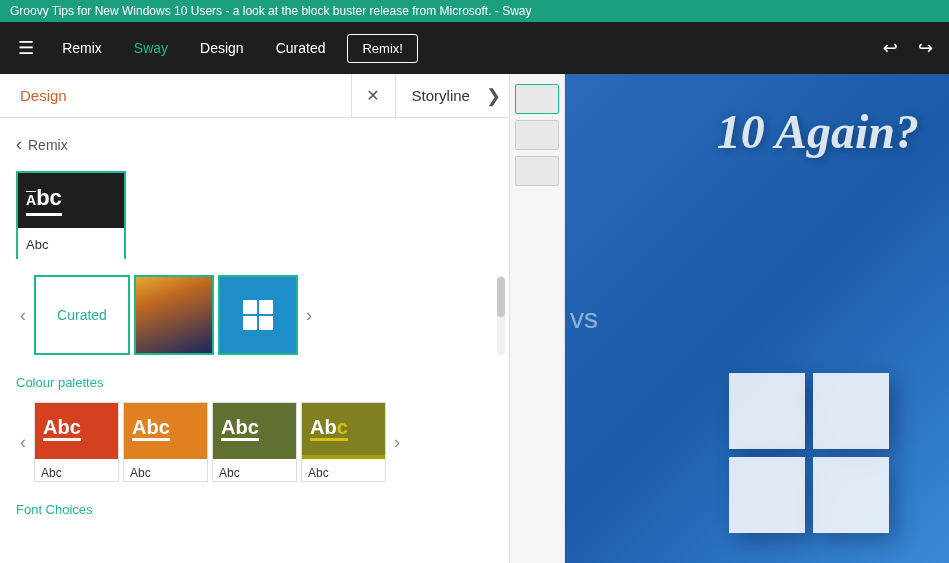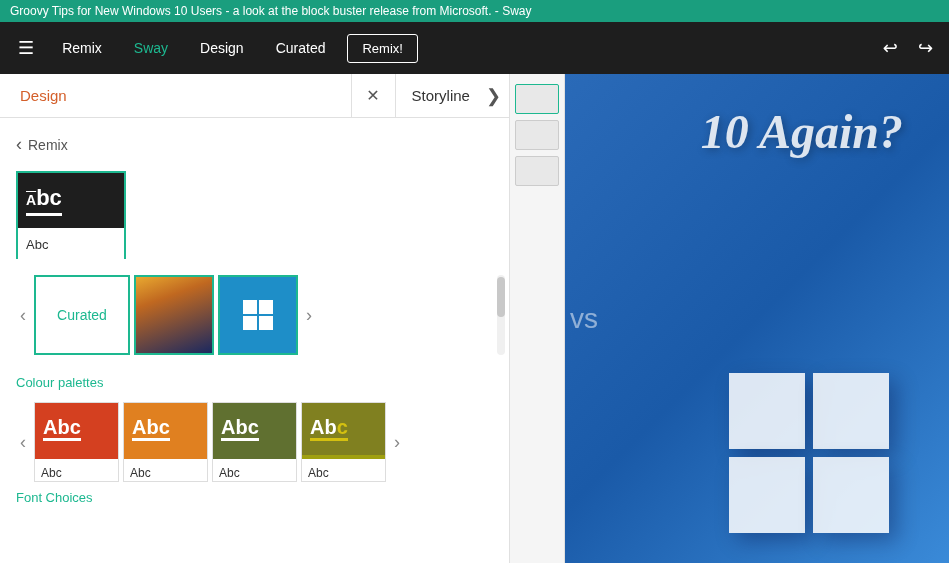--- a/index.html
+++ b/index.html
@@ -241,21 +241,21 @@
     }
 
     
     .section-title {
       font-size: 13px;
       color: #1db890;
       margin-bottom: 12px;
     }
 
     
-    #palettes-section { margin-bottom: 8px; }
+    #palettes-section { margin-bottom: 20px; }
     #palettes-row {
       display: flex;
       align-items: center;
       gap: 4px;
     }
     #palettes-row .arrow-left, #palettes-row .arrow-right {
       font-size: 18px;
       color: #888;
       cursor: pointer;
       padding: 4px;
@@ -315,21 +315,21 @@
       display: flex;
       align-items: center;
       justify-content: flex-end;
       padding-right: 20px;
     }
 
     
     #win10-text {
       position: absolute;
       top: 30px;
-      right: 46px;
+      right: 30px;
       font-size: 48px;
       font-weight: bold;
       font-style: italic;
       color: rgba(255,255,255,0.85);
       font-family: Georgia, serif;
       text-shadow: 2px 2px 8px rgba(0,0,0,0.3);
     }
 
     
     #win-logo-large {

